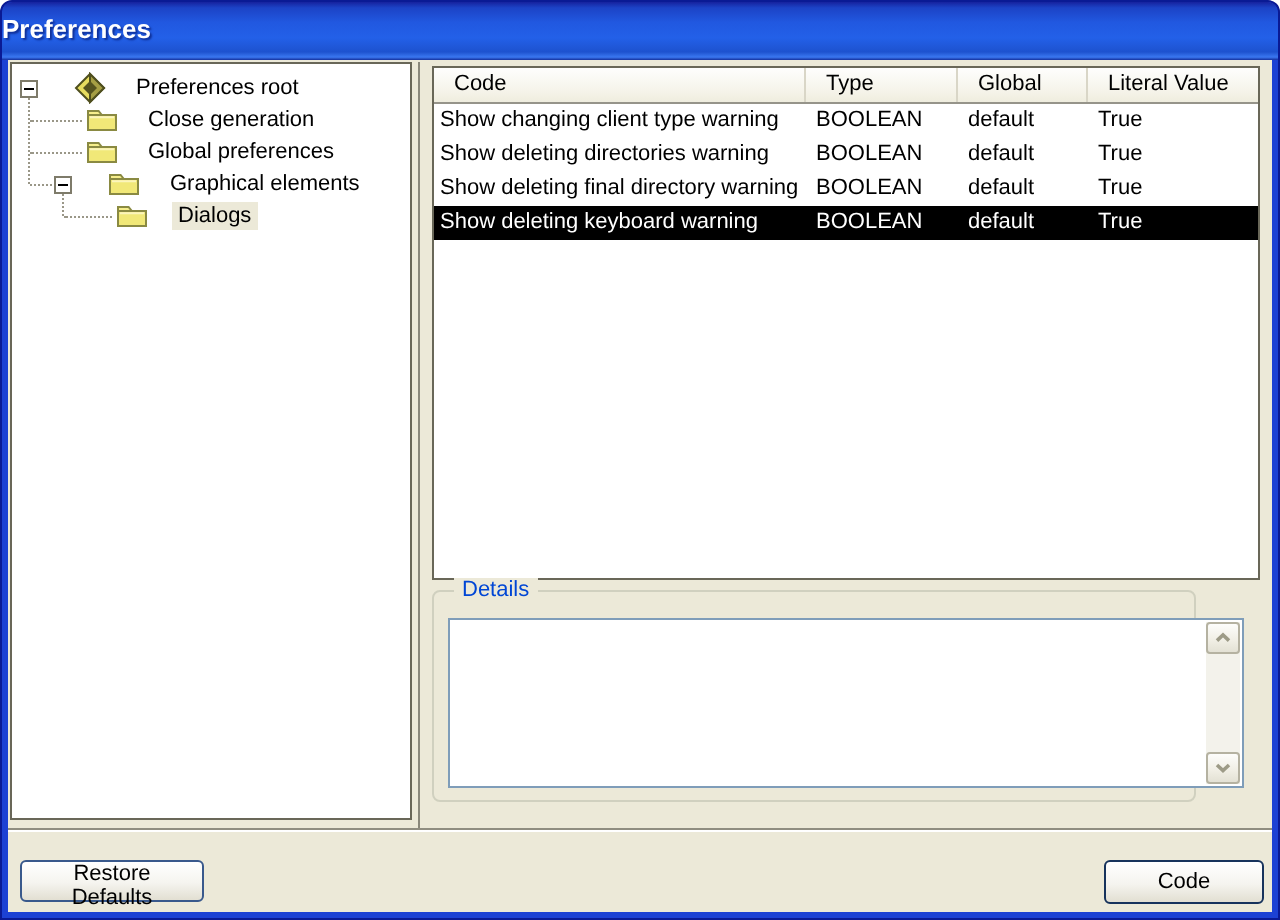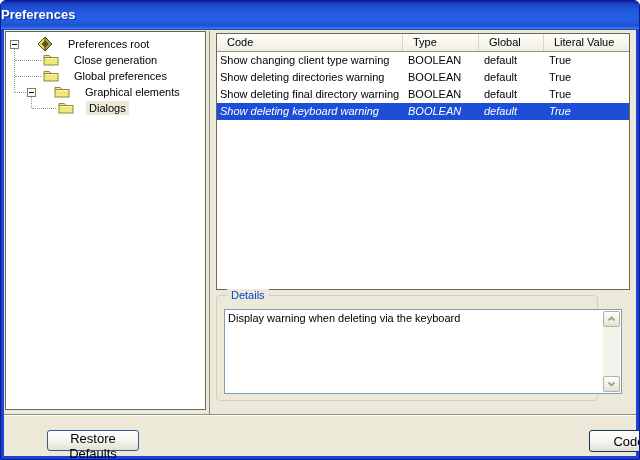--- a/index.html
+++ b/index.html
@@ -99,21 +99,21 @@
     border-right: 1px solid #d9d6c7;
     overflow: hidden; white-space: nowrap;
   }
   .th:last-child { border-right: none; }
   .trow {
     display: grid; grid-template-columns: 186px 76px 65px auto;
     height: 17px; line-height: 17px;
   }
   .td { padding-left: 5px; overflow: hidden; white-space: nowrap; }
   .td.name { padding-left: 3px; }
-  .trow.selected { background: #1d4ed8; color: #fff; font-style: italic; }
+  .trow.selected { background: #000000; color: #fff; }
 
   
   .group {
     position: absolute; left: 212px; top: 265px;
     width: 382px; height: 106px;
     border: 1px solid #D0D0BF;
     border-radius: 4px;
   }
   .group-label {
     position: absolute; top: -7px; left: 10px;
@@ -143,25 +143,24 @@
   .sbtn.up { top: 0; }
   .sbtn.down { bottom: 0; }
 
   
   .separator {
     position: absolute; left: 0; top: 384px; width: 632px; height: 2px;
     border-top: 1px solid #8f8d80; border-bottom: 1px solid #fff;
   }
   .xp-btn {
     position: absolute; height: 21px;
-    font-family: "Liberation Sans", sans-serif; font-size: 13px; color: #000;
+    font-family: "Liberation Sans", sans-serif; font-size: 11px; color: #000;
     border: 1px solid #39598c; border-radius: 3px;
     background: linear-gradient(180deg, #ffffff 0%, #f5f4ef 55%, #e2dfd2 100%);
     padding: 0 8px;
-    margin-left: 37px;
   }
   .restore { left: 6px; top: 400px; width: 92px; }
   .close-btn { left: 548px; top: 400px; width: 80px; height: 22px; border: 1px solid #17335c; }
   .defs-hidden { position: absolute; width: 0; height: 0; overflow: hidden; }
 </style>
 </head>
 <body>
 
 <svg class="defs-hidden" aria-hidden="true">
   <defs>
@@ -268,21 +267,20 @@
         <div class="td name">Show deleting keyboard warning</div>
         <div class="td">BOOLEAN</div>
         <div class="td">default</div>
         <div class="td">True</div>
       </div>
     </div>
 
     <div class="group">
       <span class="group-label">Details</span>
       <div class="textarea">
-        <div class="textarea-text">Display warning when deleting via the keyboard</div>
         <div class="vscroll">
           <div class="sbtn up">
             <svg width="9" height="6" viewBox="0 0 9 6">
                 <use href="#chev-up"></use>
               </svg>
           </div>
           <div class="sbtn down">
             <svg width="9" height="6" viewBox="0 0 9 6">
                 <use href="#chev-down"></use>
               </svg>

